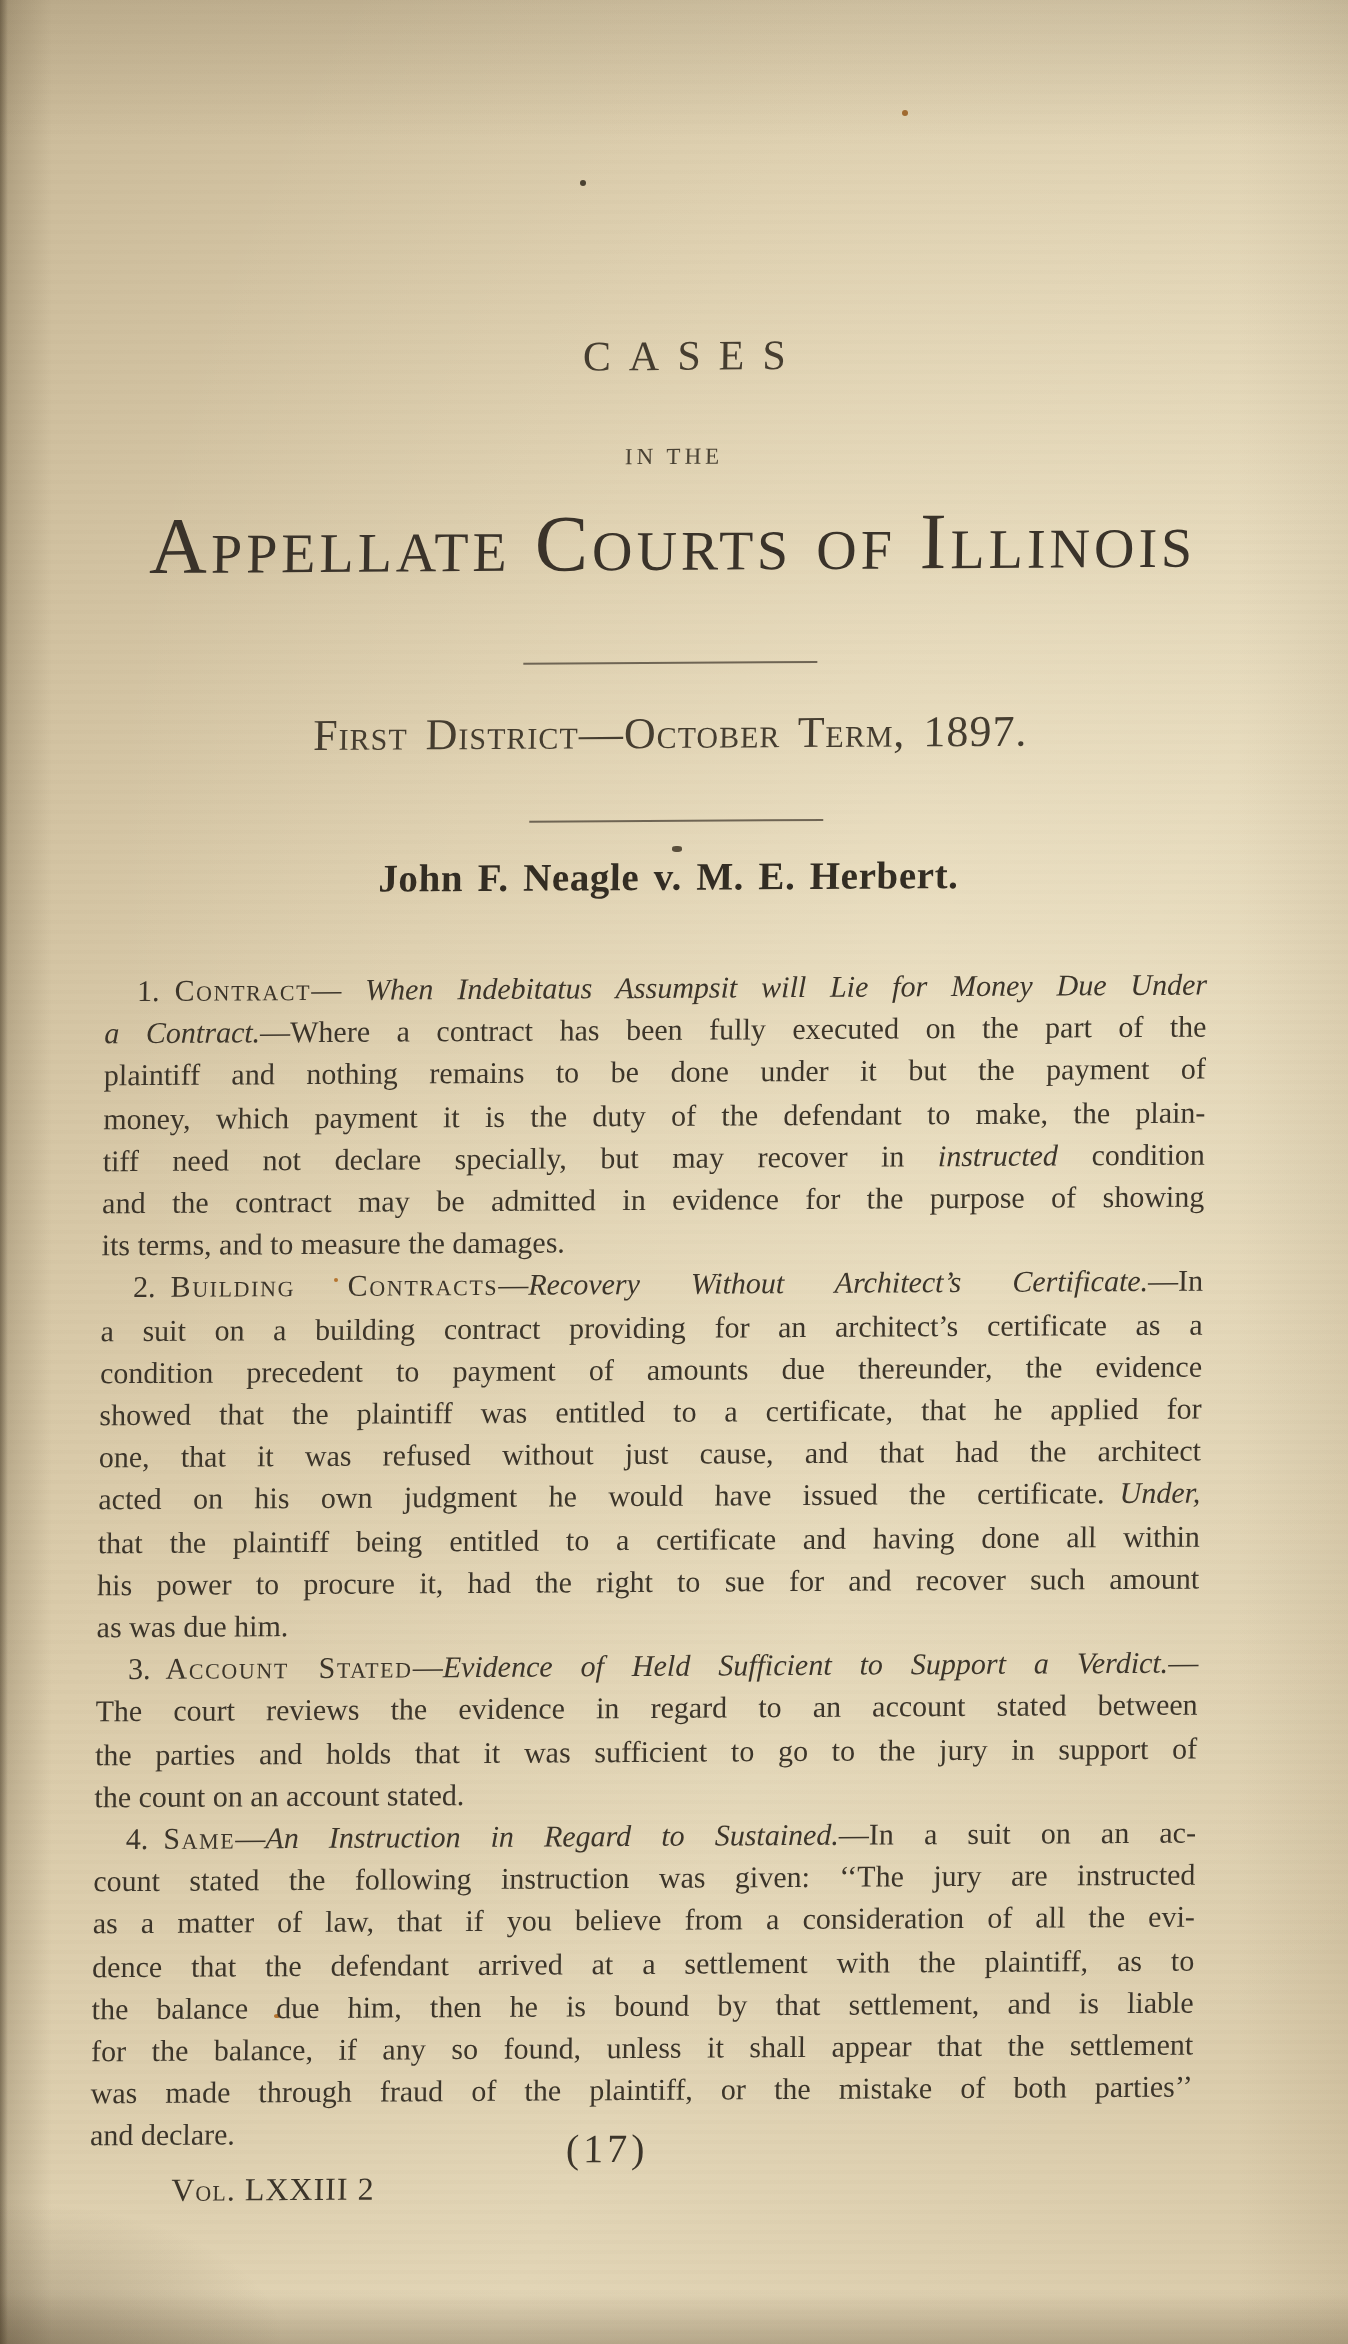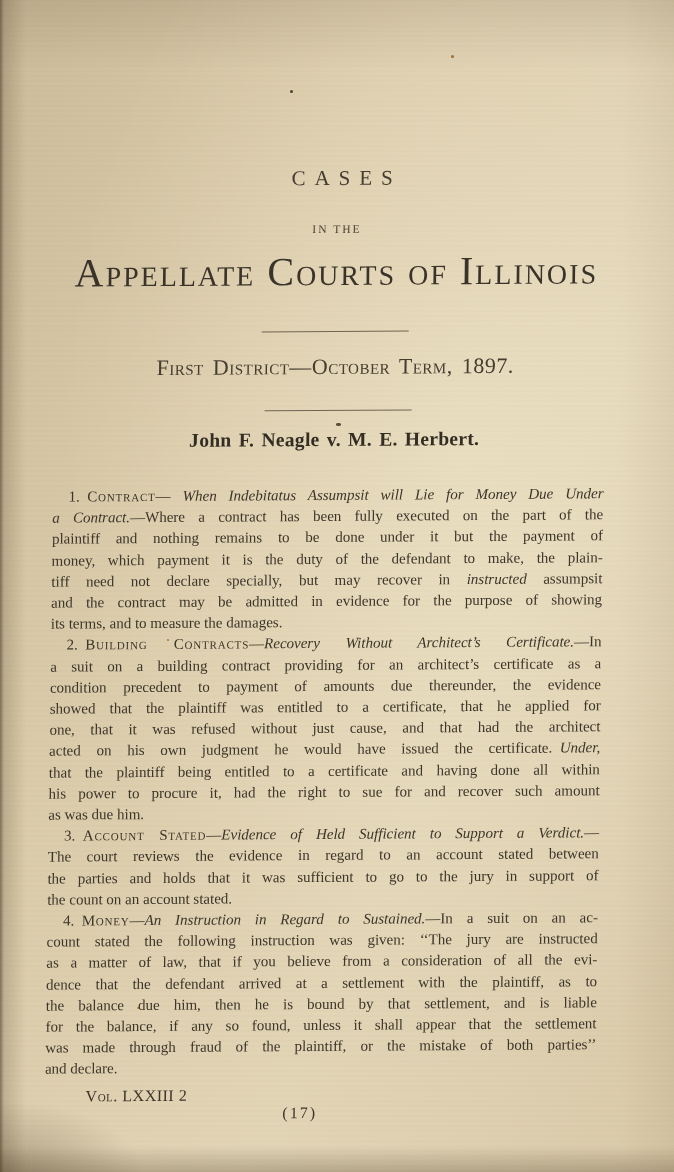--- a/index.html
+++ b/index.html
@@ -48,21 +48,21 @@
   .line.last { text-align-last:left; }
   .line.first { text-indent:16px; }
   .s-sc { font-variant:small-caps; letter-spacing:0.8px; }
   .s-i  { font-style:italic; }
   .footer-vol {
     position:absolute; top:1088px; left:100px;
     font-size:16px; font-variant:small-caps; letter-spacing:0.5px; color:#3c352a;
   }
   .footer-page {
     position:absolute; top:1066px; left:297px;
-    font-size:16px; letter-spacing:2px; color:#3c352a;margin-top:40px;
+    font-size:20px; letter-spacing:2px; color:#3c352a;
   }
   .speck { position:absolute; border-radius:50%; }
   .speck-1 { left:290px; top:90px;  width:3px; height:3px; background:#4a4132; }
   .speck-2 { left:451px; top:55px;  width:3px; height:3px; background:#a06a30; }
   .speck-3 { left:336px; top:423px; width:5px; height:3px; background:#5a4f3c; border-radius:40%; }
   .speck-4 { left:167px; top:639px; width:2px; height:2px; background:#b5742f; }
   .speck-5 { left:137px; top:1007px;width:3px; height:2px; background:#b5742f; }
 </style>
 </head>
 <body>
@@ -88,37 +88,37 @@
 
     <div class="rule rule-2"></div>
 
     <div class="centered h-case">John F. Neagle v. M. E. Herbert.</div>
 
     <div class="headnotes">
         <div class="line first"><span class="s-r">1. </span><span class="s-sc">Contract</span><span class="s-r">— </span><span class="s-i">When Indebitatus Assumpsit will Lie for Money Due Under</span></div>
         <div class="line"><span class="s-i">a Contract.</span><span class="s-r">—Where a contract has been fully executed on the part of the</span></div>
         <div class="line"><span class="s-r">plaintiff and nothing remains to be done under it but the payment of</span></div>
         <div class="line"><span class="s-r">money, which payment it is the duty of the defendant to make, the plain-</span></div>
-        <div class="line"><span class="s-r">tiff need not declare specially, but may recover in </span><span class="s-i">instructed</span><span class="s-r"> assumpsit</span></div>
+        <div class="line"><span class="s-r">tiff need not declare specially, but may recover in </span><span class="s-i">instructed</span><span class="s-r"> condition</span></div>
         <div class="line"><span class="s-r">and the contract may be admitted in evidence for the purpose of showing</span></div>
         <div class="line last"><span class="s-r">its terms, and to measure the damages.</span></div>
         <div class="line first"><span class="s-r">2. </span><span class="s-sc">Building Contracts</span><span class="s-r">—</span><span class="s-i">Recovery Without Architect’s Certificate.</span><span class="s-r">—In</span></div>
         <div class="line"><span class="s-r">a suit on a building contract providing for an architect’s certificate as a</span></div>
         <div class="line"><span class="s-r">condition precedent to payment of amounts due thereunder, the evidence</span></div>
         <div class="line"><span class="s-r">showed that the plaintiff was entitled to a certificate, that he applied for</span></div>
         <div class="line"><span class="s-r">one, that it was refused without just cause, and that had the architect</span></div>
         <div class="line"><span class="s-r">acted on his own judgment he would have issued the certificate. </span><span class="s-i">Under,</span></div>
         <div class="line"><span class="s-r">that the plaintiff being entitled to a certificate and having done all within</span></div>
         <div class="line"><span class="s-r">his power to procure it, had the right to sue for and recover such amount</span></div>
         <div class="line last"><span class="s-r">as was due him.</span></div>
         <div class="line first"><span class="s-r">3. </span><span class="s-sc">Account Stated</span><span class="s-r">—</span><span class="s-i">Evidence of Held Sufficient to Support a Verdict.</span><span class="s-r">—</span></div>
         <div class="line"><span class="s-r">The court reviews the evidence in regard to an account stated between</span></div>
         <div class="line"><span class="s-r">the parties and holds that it was sufficient to go to the jury in support of</span></div>
         <div class="line last"><span class="s-r">the count on an account stated.</span></div>
-        <div class="line first"><span class="s-r">4. </span><span class="s-sc">Money</span><span class="s-r">—</span><span class="s-i">An Instruction in Regard to Sustained.</span><span class="s-r">—In a suit on an ac-</span></div>
+        <div class="line first"><span class="s-r">4. </span><span class="s-sc">Same</span><span class="s-r">—</span><span class="s-i">An Instruction in Regard to Sustained.</span><span class="s-r">—In a suit on an ac-</span></div>
         <div class="line"><span class="s-r">count stated the following instruction was given: ‘‘The jury are instructed</span></div>
         <div class="line"><span class="s-r">as a matter of law, that if you believe from a consideration of all the evi-</span></div>
         <div class="line"><span class="s-r">dence that the defendant arrived at a settlement with the plaintiff, as to</span></div>
         <div class="line"><span class="s-r">the balance due him, then he is bound by that settlement, and is liable</span></div>
         <div class="line"><span class="s-r">for the balance, if any so found, unless it shall appear that the settlement</span></div>
         <div class="line"><span class="s-r">was made through fraud of the plaintiff, or the mistake of both parties’’</span></div>
         <div class="line last"><span class="s-r">and declare.</span></div>
       </div>
 
     <div class="footer-vol">Vol. LXXIII 2</div>

